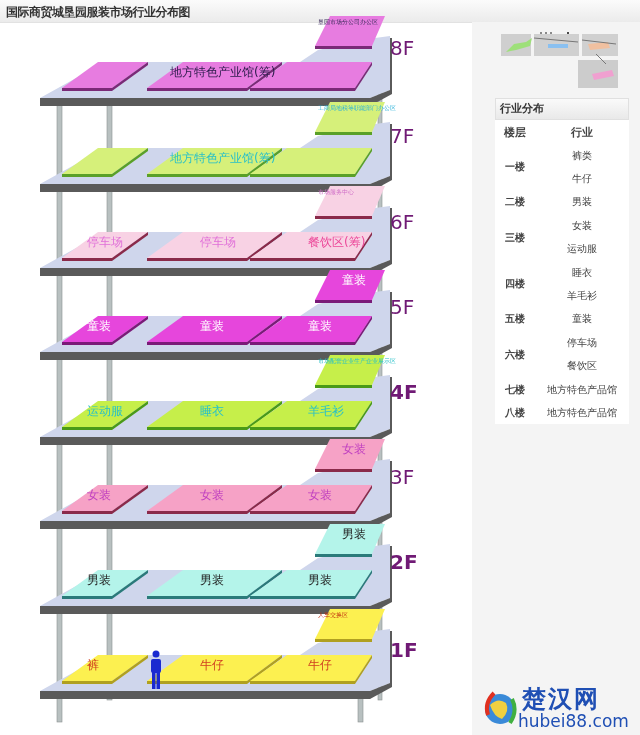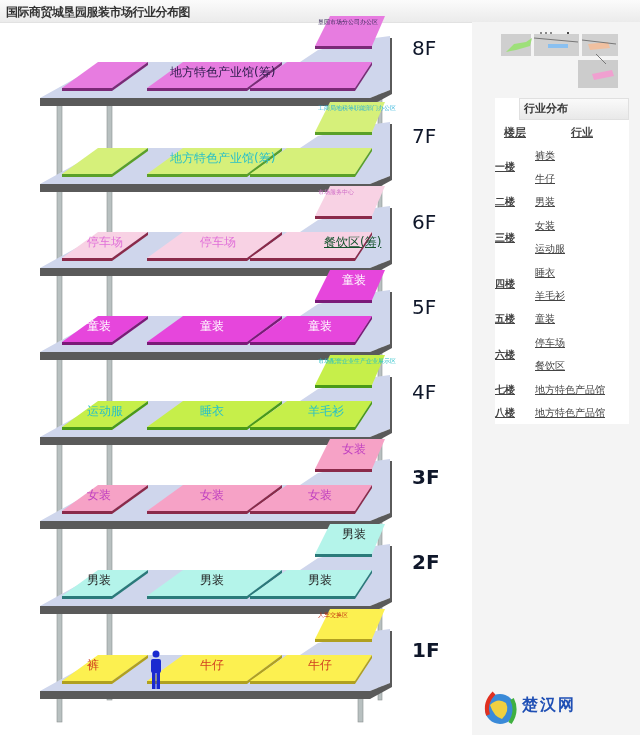--- a/index.html
+++ b/index.html
@@ -5,29 +5,29 @@
   html, body { margin:0; padding:0; }
   body { width:640px; height:735px; background:#ffffff; position:relative; overflow:hidden;
          font-family:"DejaVu Sans", sans-serif; }
   .header { position:absolute; left:0; top:0; width:640px; height:22px;
             background:linear-gradient(#fbfbfb,#ebebeb); border-bottom:1px solid #e2e2e2;padding-left:16px; }
   .header-title { position:absolute; left:6px; top:4px; font-size:12px; font-weight:bold; color:#333; letter-spacing:-0.5px; }
   .right-panel { position:absolute; left:472px; top:22px; width:168px; height:713px; background:#f4f4f4; }
   .minimap { position:absolute; left:496px; top:30px; width:125px; height:60px; }
   .legend { position:absolute; left:495px; top:98px; width:134px; height:326px; background:#fff; }
   .legend-head { height:20px; background:linear-gradient(#fafafa,#e9e9e9); border:1px solid #e0e0e0;
-                 font-size:11px; font-weight:bold; color:#333; line-height:20px; padding-left:4px;margin-left:24px; }
-  .legend table { border-collapse:collapse; width:134px; font-size:10px; color:#444;text-decoration:underline; }
-  .legend td { height:23.4px; padding:0; }
+                 font-size:11px; font-weight:bold; color:#333; line-height:20px; padding-left:4px; }
+  .legend table { border-collapse:collapse; width:134px; font-size:10px; color:#444; }
+  .legend td { height:23.4px; padding:0; text-align:center; }
   .legend td.fl { width:40px; font-weight:bold; color:#444; }
   .legend th { height:22px; font-size:11px; font-weight:bold; color:#444; }
   .logo { position:absolute; left:478px; top:683px; width:160px; height:50px; }
-  .logo-cn { position:absolute; left:44px; top:12px; font-size:16px; font-weight:bold; color:#1f4fb4; letter-spacing:2px; }
+  .logo-cn { position:absolute; left:44px; top:0px; font-size:24px; font-weight:bold; color:#1f4fb4; letter-spacing:2px; }
   .logo-en { position:absolute; left:40px; top:28px; font-size:17px; color:#1f4fb4; }
-  .floor-label { position:absolute; left:412px; font-size:20px; color:#0f172a; font-family:"DejaVu Sans", sans-serif; }
+  .floor-label { position:absolute; left:390px; font-size:20px; color:#701a75; font-family:"DejaVu Sans", sans-serif; }
   .zone-text { position:absolute; font-size:12px; text-align:left; white-space:nowrap; }
   svg { position:absolute; left:0; top:0; }
 </style>
 </head>
 <body>
 
 <div class="header">
   <span class="header-title">国际商贸城垦园服装市场行业分布图</span>
 </div>
 
@@ -187,33 +187,33 @@
         <path d="M315,639 L372,639 L372,642 L315,642 Z" fill="#b0a020"></path>
       </g>
     </g>
 </svg>
 
 <div id="floor-labels">
     <span class="floor-label" style="top: 36px;">8F</span>
     <span class="floor-label" style="top: 124px;">7F</span>
     <span class="floor-label" style="top: 210px;">6F</span>
     <span class="floor-label" style="top: 295px; text-align: right;">5F</span>
-    <span class="floor-label" style="top: 380px;">4F</span>
-    <span class="floor-label" style="top: 465px; font-weight: bold;">3F</span>
+    <span class="floor-label" style="top: 380px; font-weight: bold;">4F</span>
+    <span class="floor-label" style="top: 465px;">3F</span>
     <span class="floor-label" style="top: 550px; font-weight: bold;">2F</span>
     <span class="floor-label" style="top: 638px; font-weight: bold;">1F</span>
   </div>
 <div id="zone-layer">
     <span class="zone-text" style="color: rgb(42, 26, 74); top: 64px; left: 170px; font-size: 12px;">地方特色产业馆(筹)</span>
     <span class="zone-text" style="color: rgb(58, 42, 90); left: 318px; top: 18px; font-size: 6px;">垦园市场分公司办公区</span>
     <span class="zone-text" style="color: rgb(41, 192, 200); top: 150px; left: 170px; font-size: 12px;">地方特色产业馆(筹)</span>
     <span class="zone-text" style="color: rgb(41, 176, 216); left: 318px; top: 104px; font-size: 6px;">工商局地税等职能部门办公区</span>
     <span class="zone-text" style="color: rgb(224, 112, 216); top: 234px; left: 87px;">停车场</span>
     <span class="zone-text" style="color: rgb(224, 112, 216); top: 234px; left: 200px;">停车场</span>
-    <span class="zone-text" style="color: #14532d; top: 234px; left: 324px; text-decoration: underline;">餐饮区(筹)</span>
+    <span class="zone-text" style="color: #ec4899; top: 234px; left: 308px;">餐饮区(筹)</span>
     <span class="zone-text" style="color: rgb(208, 112, 200); left: 318px; top: 188px; font-size: 6px;">市场服务中心</span>
     <span class="zone-text" style="color: rgb(255, 255, 255); top: 318px; left: 87px;">童装</span>
     <span class="zone-text" style="color: rgb(255, 255, 255); top: 318px; left: 200px;">童装</span>
     <span class="zone-text" style="color: rgb(255, 255, 255); top: 318px; left: 308px;">童装</span>
     <span class="zone-text" style="color: rgb(255, 255, 255); left: 342px; top: 272px; font-size: 12px;">童装</span>
     <span class="zone-text" style="color: rgb(41, 192, 200); top: 403px; left: 87px;">运动服</span>
     <span class="zone-text" style="color: rgb(41, 192, 200); top: 403px; left: 200px;">睡衣</span>
     <span class="zone-text" style="color: rgb(41, 192, 200); top: 403px; left: 308px;">羊毛衫</span>
     <span class="zone-text" style="color: rgb(41, 192, 200); left: 318px; top: 357px; font-size: 6px;">市场配套企业生产企业展示区</span>
     <span class="zone-text" style="color: rgb(192, 64, 192); top: 487px; left: 87px;">女装</span>
@@ -296,13 +296,14 @@
 </div>
 
 <div class="logo">
   <svg width="40" height="46" viewBox="0 0 40 46" style="left:2px;top:2px;">
     <circle cx="20" cy="24" r="15" fill="#3a8ad8"></circle>
     <path d="M10,20 Q18,12 26,18 Q30,26 22,34 Q14,32 10,20 Z" fill="#f0d040"></path>
     <path d="M8,30 Q4,18 14,8" stroke="#e03020" stroke-width="4" fill="none"></path>
     <path d="M32,14 Q38,26 30,38" stroke="#40b040" stroke-width="4" fill="none"></path>
   </svg>
   <span class="logo-cn">楚汉网</span>
+  <span class="logo-en">hubei88.com</span>
 </div>
 
 </body></html>

